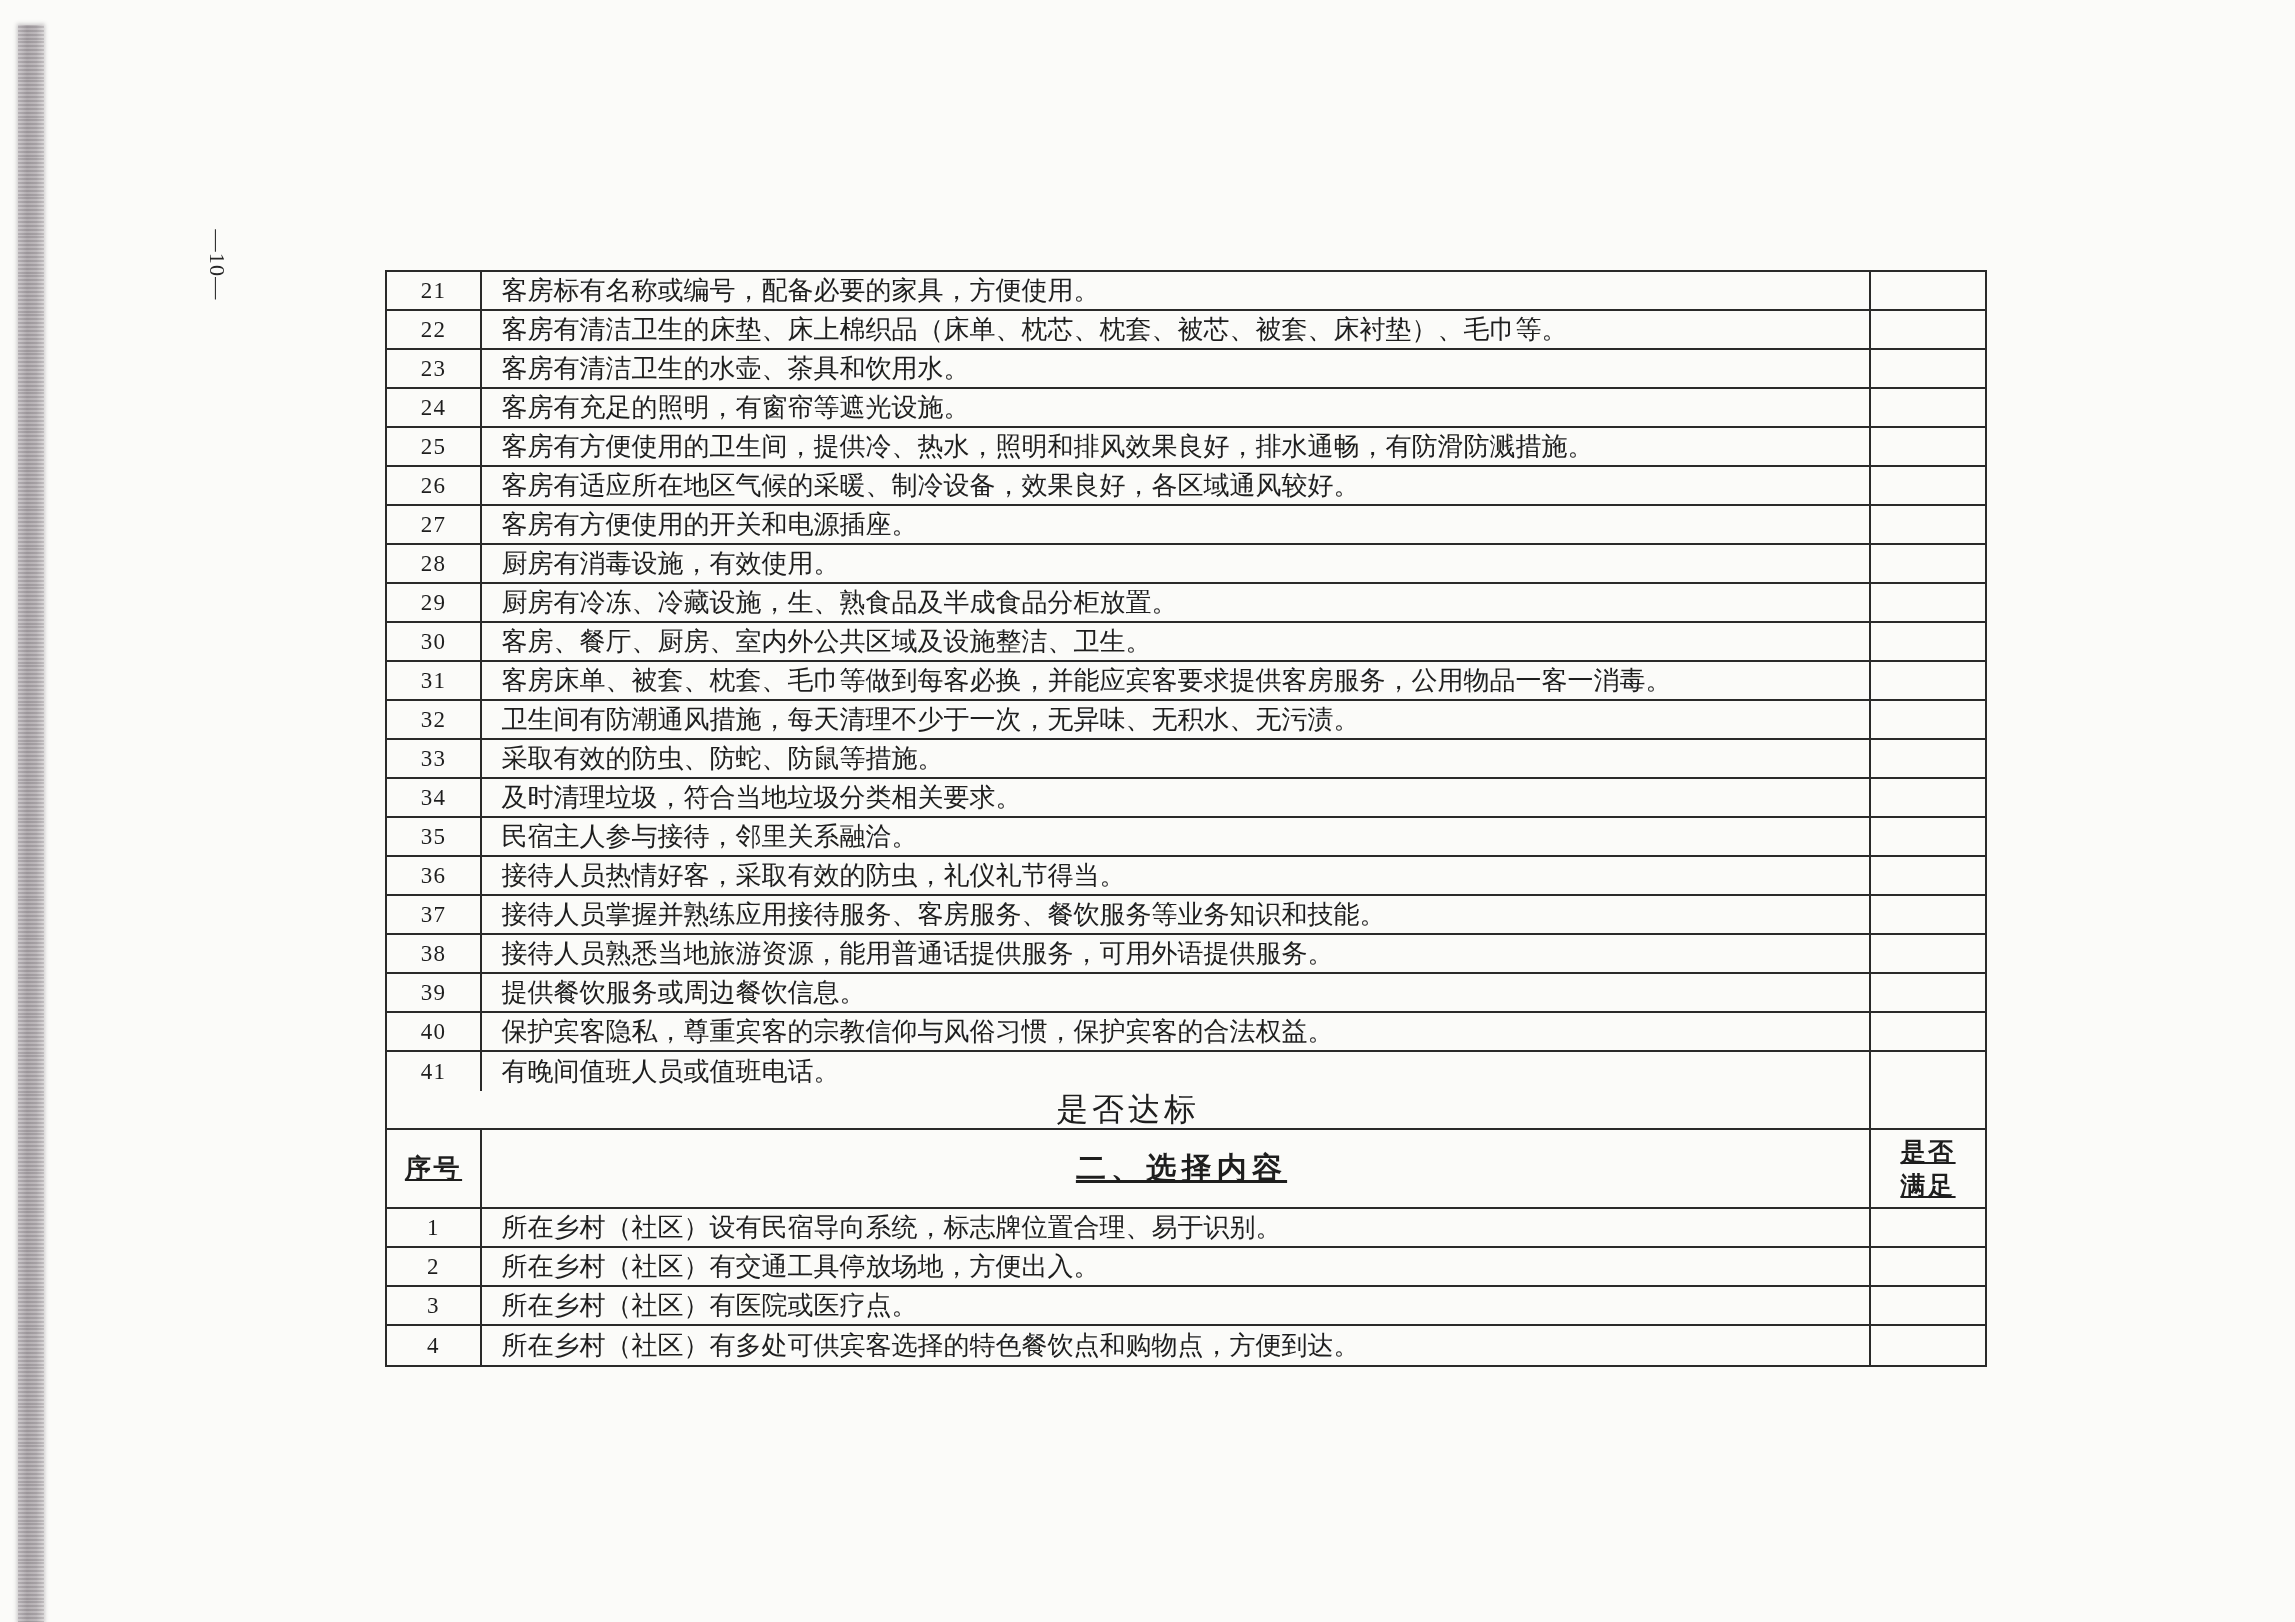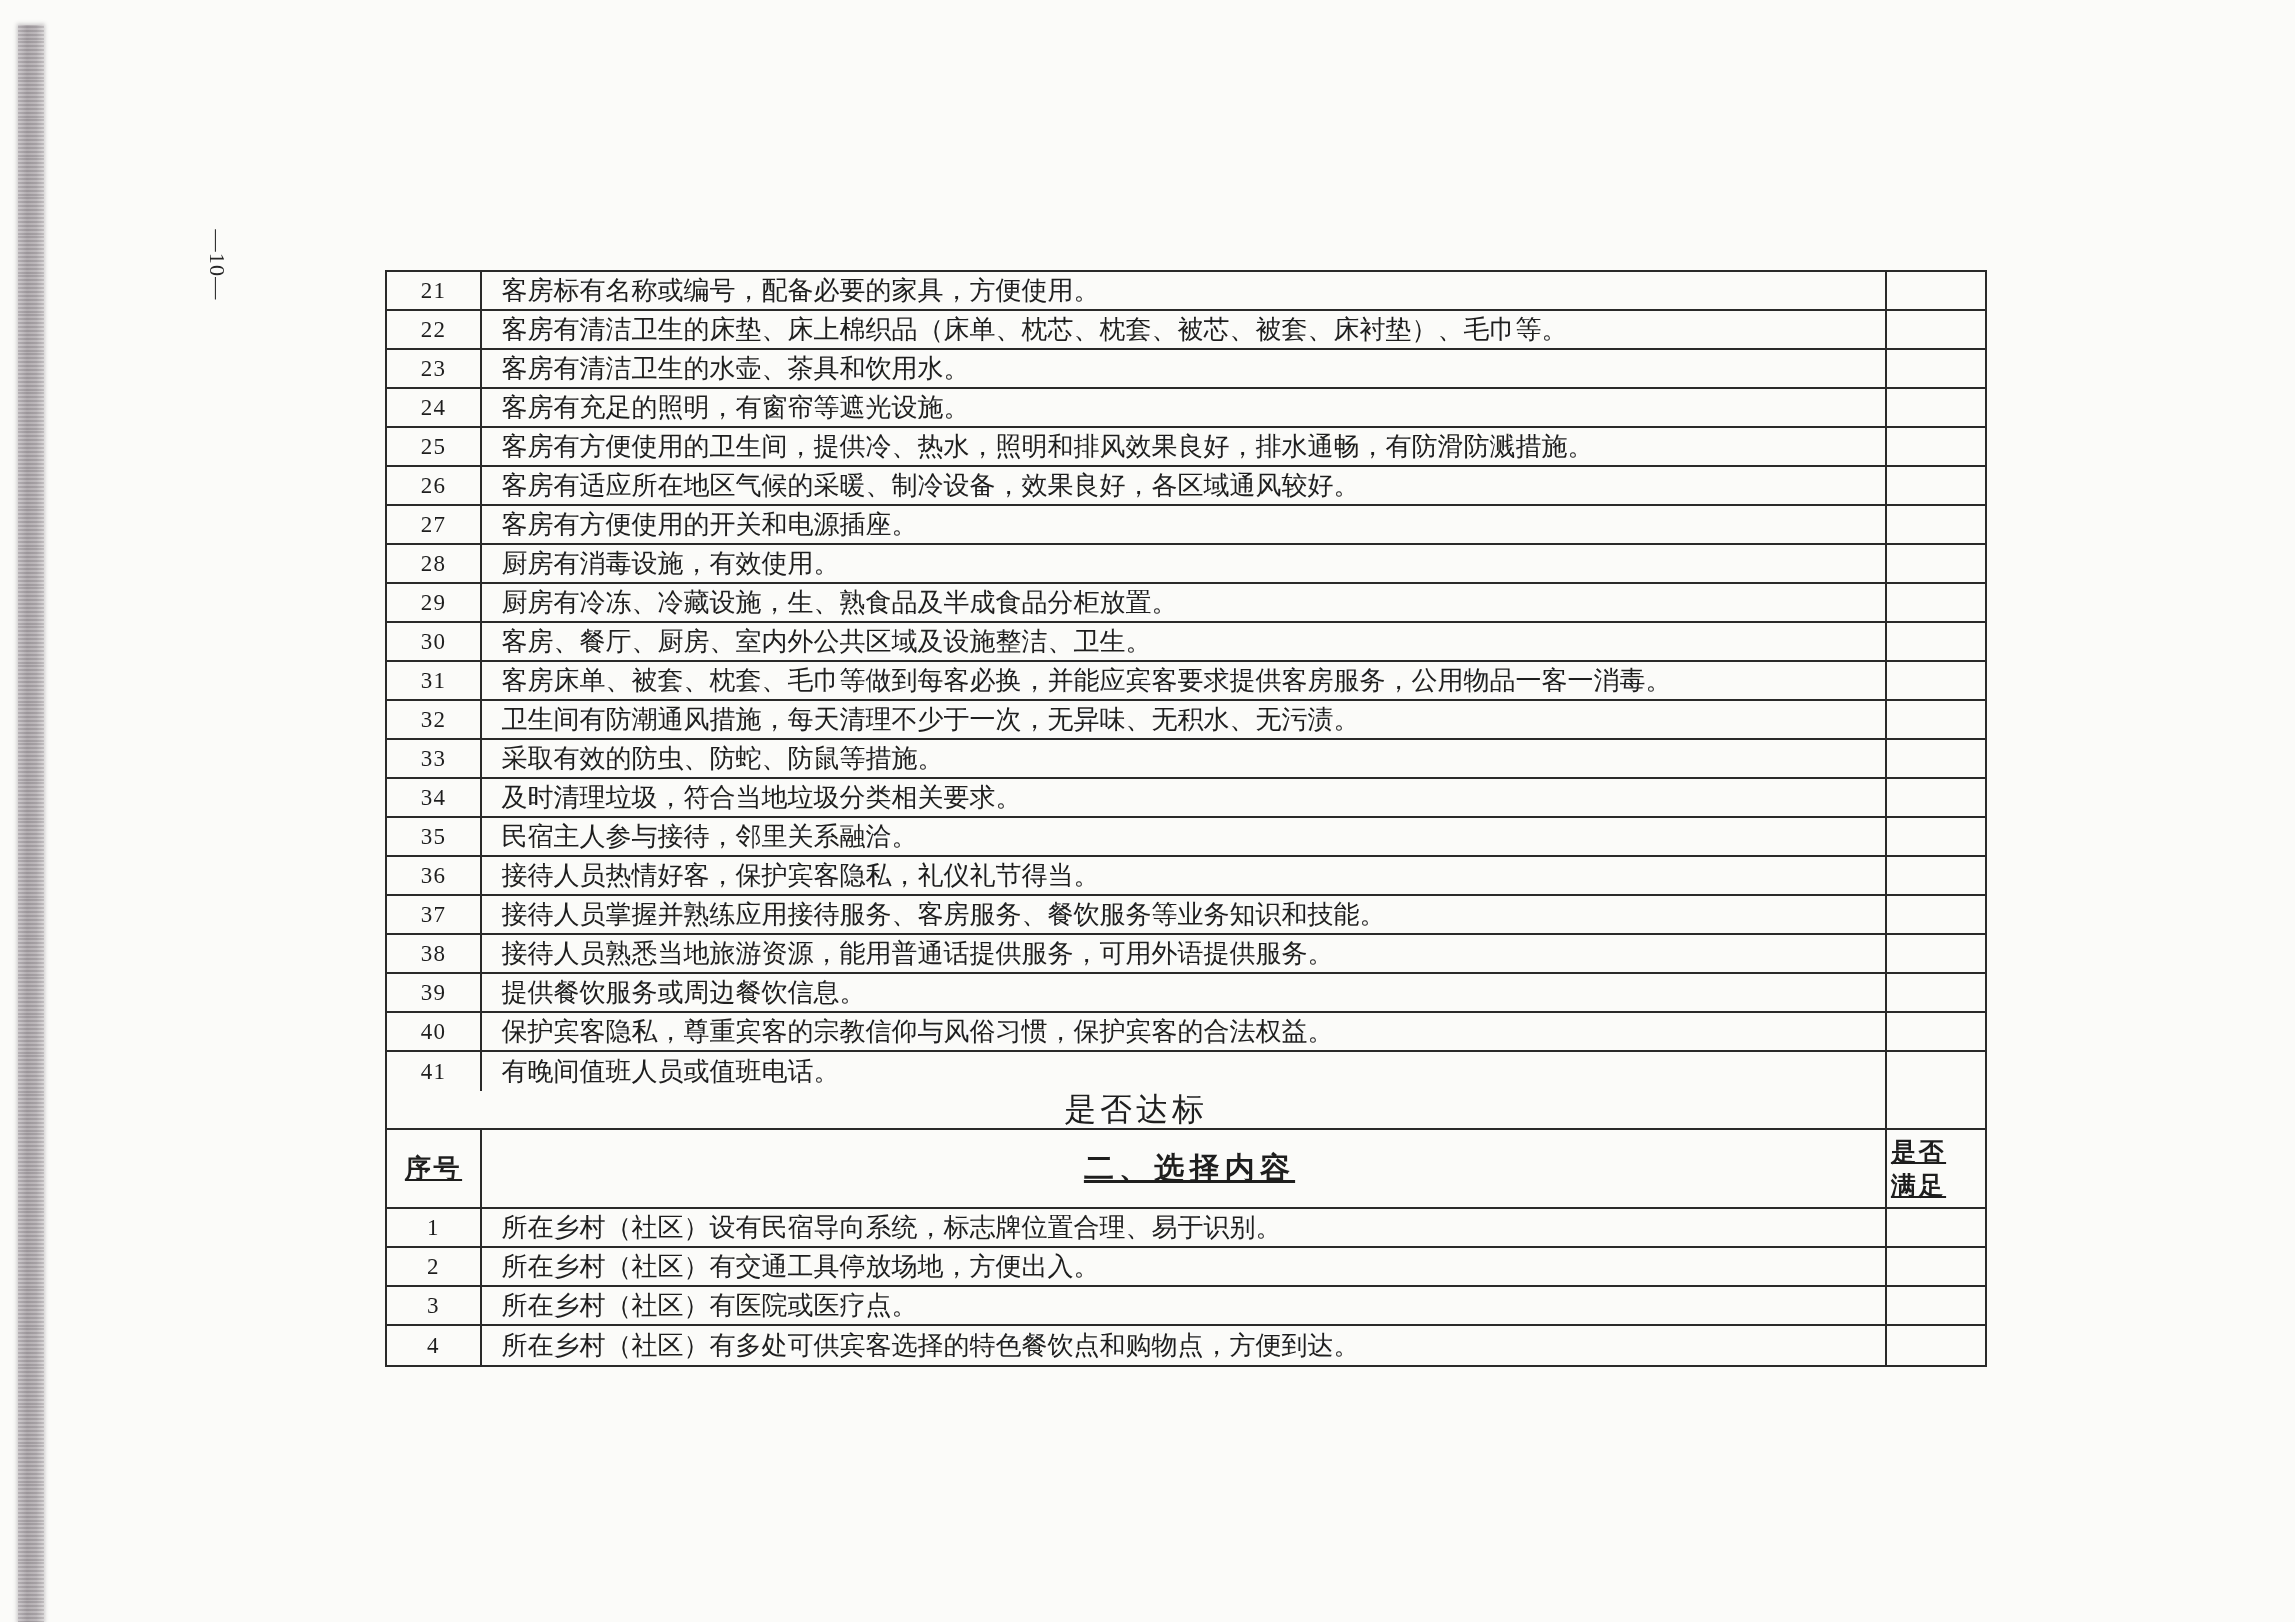--- a/index.html
+++ b/index.html
@@ -67,21 +67,22 @@
     letter-spacing:1.3px;
   }
   .c-content{
     flex:1;
     border-right:2px solid var(--line);
     padding-left:19.6px;
     font-size:26px;
     white-space:nowrap;
   }
   .c-check{
-    width:98px;
+    width:114px;
+    justify-content:center;
   }
   .c-merged{
     flex:1;
     border-right:2px solid var(--line);
     justify-content:center;
     font-size:32px;
     letter-spacing:3.9px;
   }
   .header-row .c-num{
     font-family:"Liberation Sans","DejaVu Sans",sans-serif;
@@ -189,21 +190,21 @@
         <div class="cell c-content">及时清理垃圾，符合当地垃圾分类相关要求。</div>
         <div class="cell c-check"></div>
       </div>
       <div class="t-row">
         <div class="cell c-num">35</div>
         <div class="cell c-content">民宿主人参与接待，邻里关系融洽。</div>
         <div class="cell c-check"></div>
       </div>
       <div class="t-row">
         <div class="cell c-num">36</div>
-        <div class="cell c-content">接待人员热情好客，保护宾客隐私，礼仪礼节得当。</div>
+        <div class="cell c-content">接待人员热情好客，采取有效的防虫，礼仪礼节得当。</div>
         <div class="cell c-check"></div>
       </div>
       <div class="t-row">
         <div class="cell c-num">37</div>
         <div class="cell c-content">接待人员掌握并熟练应用接待服务、客房服务、餐饮服务等业务知识和技能。</div>
         <div class="cell c-check"></div>
       </div>
       <div class="t-row">
         <div class="cell c-num">38</div>
         <div class="cell c-content">接待人员熟悉当地旅游资源，能用普通话提供服务，可用外语提供服务。</div>

